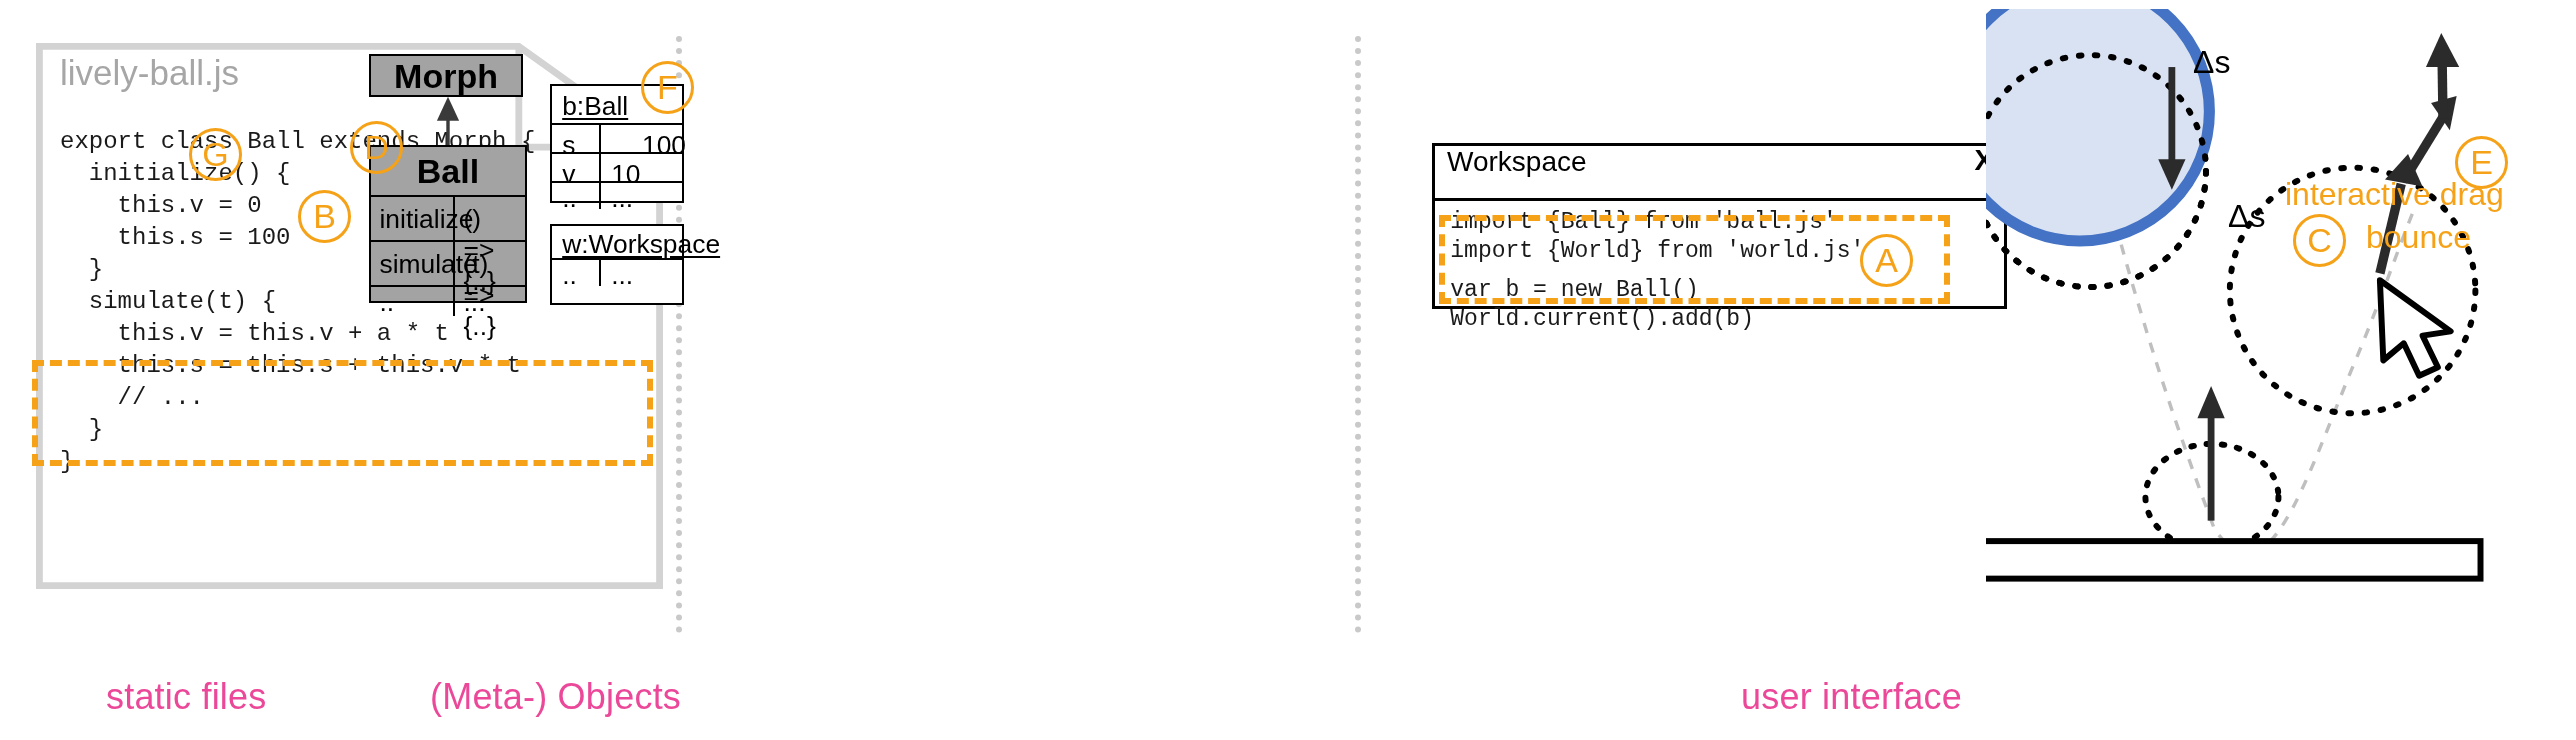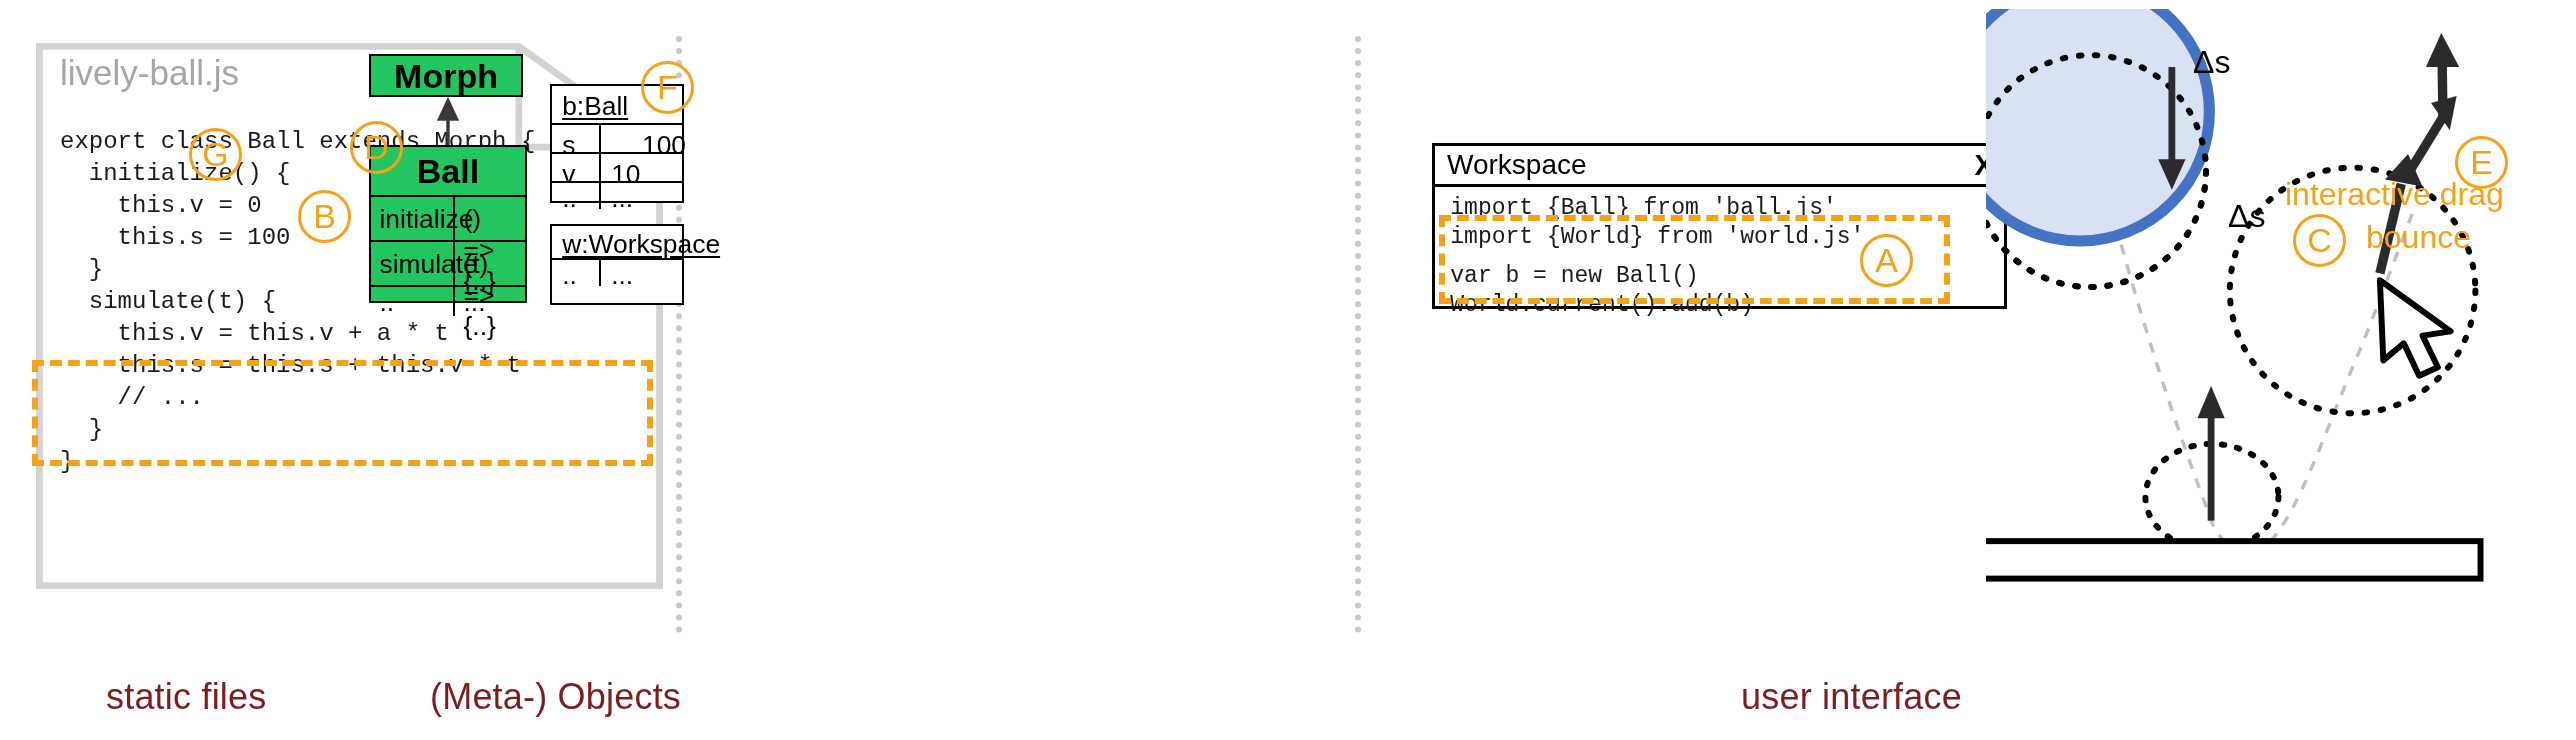--- a/index.html
+++ b/index.html
@@ -31,21 +31,21 @@
     height: 597px;
     border-left: 6px dotted #c9c9c9;
   }
   #divider-1 { left: 676px; }
   #divider-2 { left: 1355px; }
 
   
   .caption {
     position: absolute;
     font-size: 36px;
-    color: #7f1d1d;
+    color: #ec4899;
     white-space: nowrap;
     letter-spacing: 0.2px;
   }
 
   
   #file-card {
     position: absolute;
     left: 36px;
     top: 43px;
     width: 627px;
@@ -100,21 +100,21 @@
     position: absolute;
     border: 6px dashed #F5A218;
     box-sizing: border-box;
     background: transparent;
   }
 
   
   .uml-box {
     position: absolute;
     border: 2.6px solid #000;
-    background: #22c55e;
+    background: #a3a3a3;
     box-sizing: border-box;
   }
   .uml-title {
     font-size: 34px;
     font-weight: bold;
     text-align: center;
     color: #000;
     line-height: 1;
   }
   .uml-row {
@@ -164,24 +164,24 @@
     position: absolute;
     left: 1432px;
     top: 143px;
     width: 575px;
     height: 166px;
     border: 3.4px solid #000;
     background: #fff;
     box-sizing: border-box;
   }
   #workspace-titlebar {
-    height: 41px;
+    height: 55px;
     border-bottom: 3.4px solid #000;
     display: flex;
-    align-items: center;
+    align-items: flex-start;
     justify-content: space-between;
     padding: 0 10.2px 0 12px;
     box-sizing: border-box;
   }
   #workspace-title {
     font-size: 28px;
     color: #000;
   }
   #workspace-close {
     font-size: 29px;

